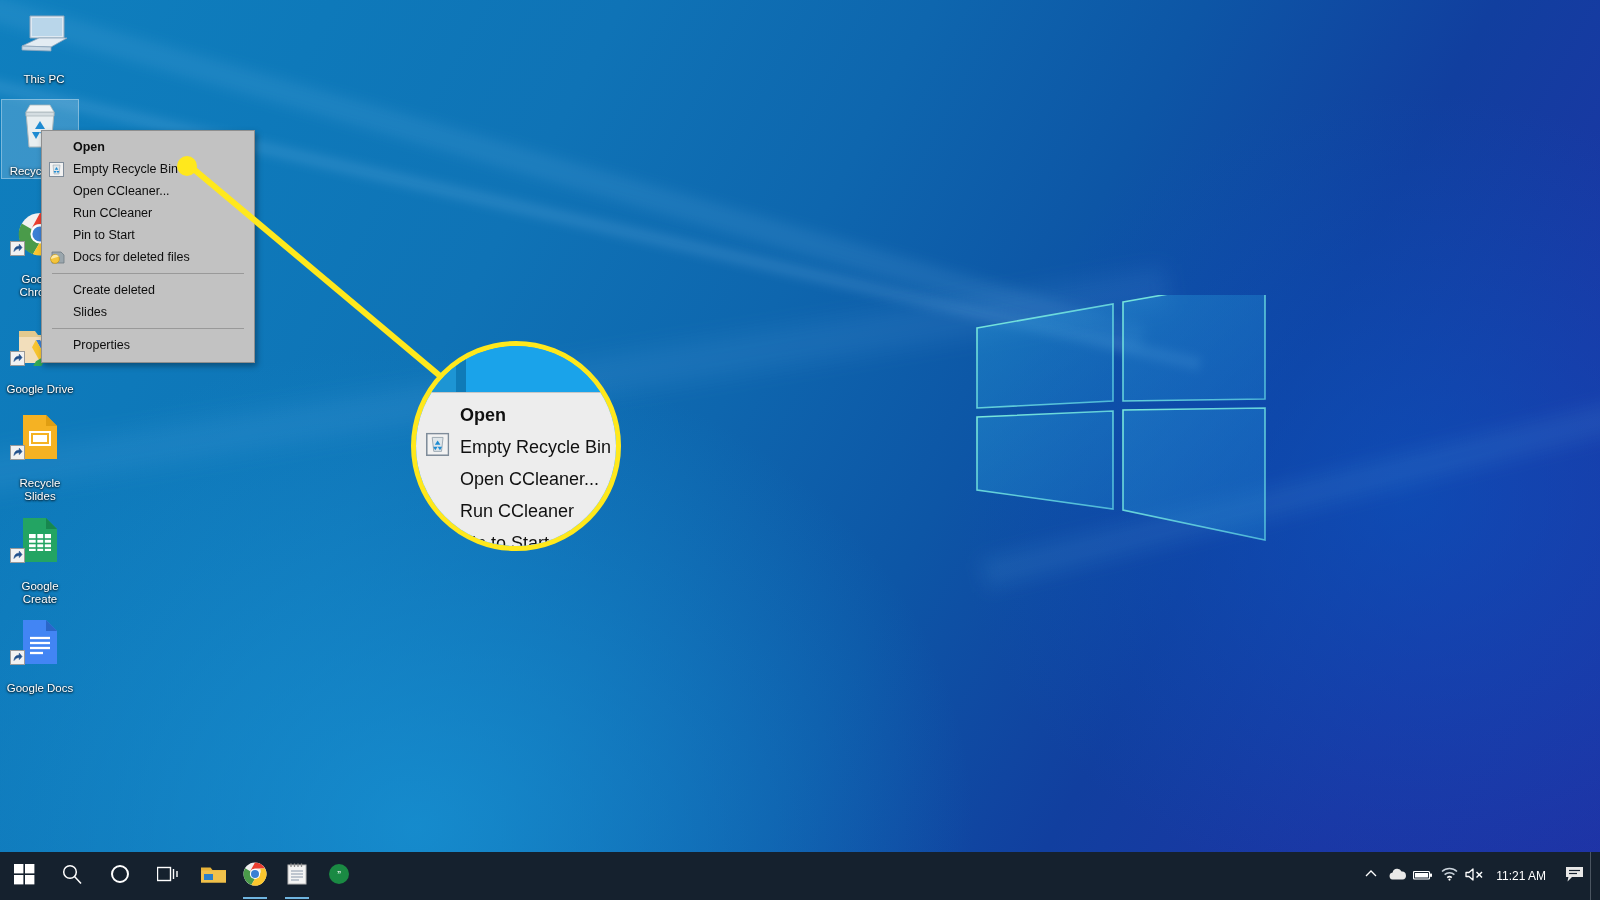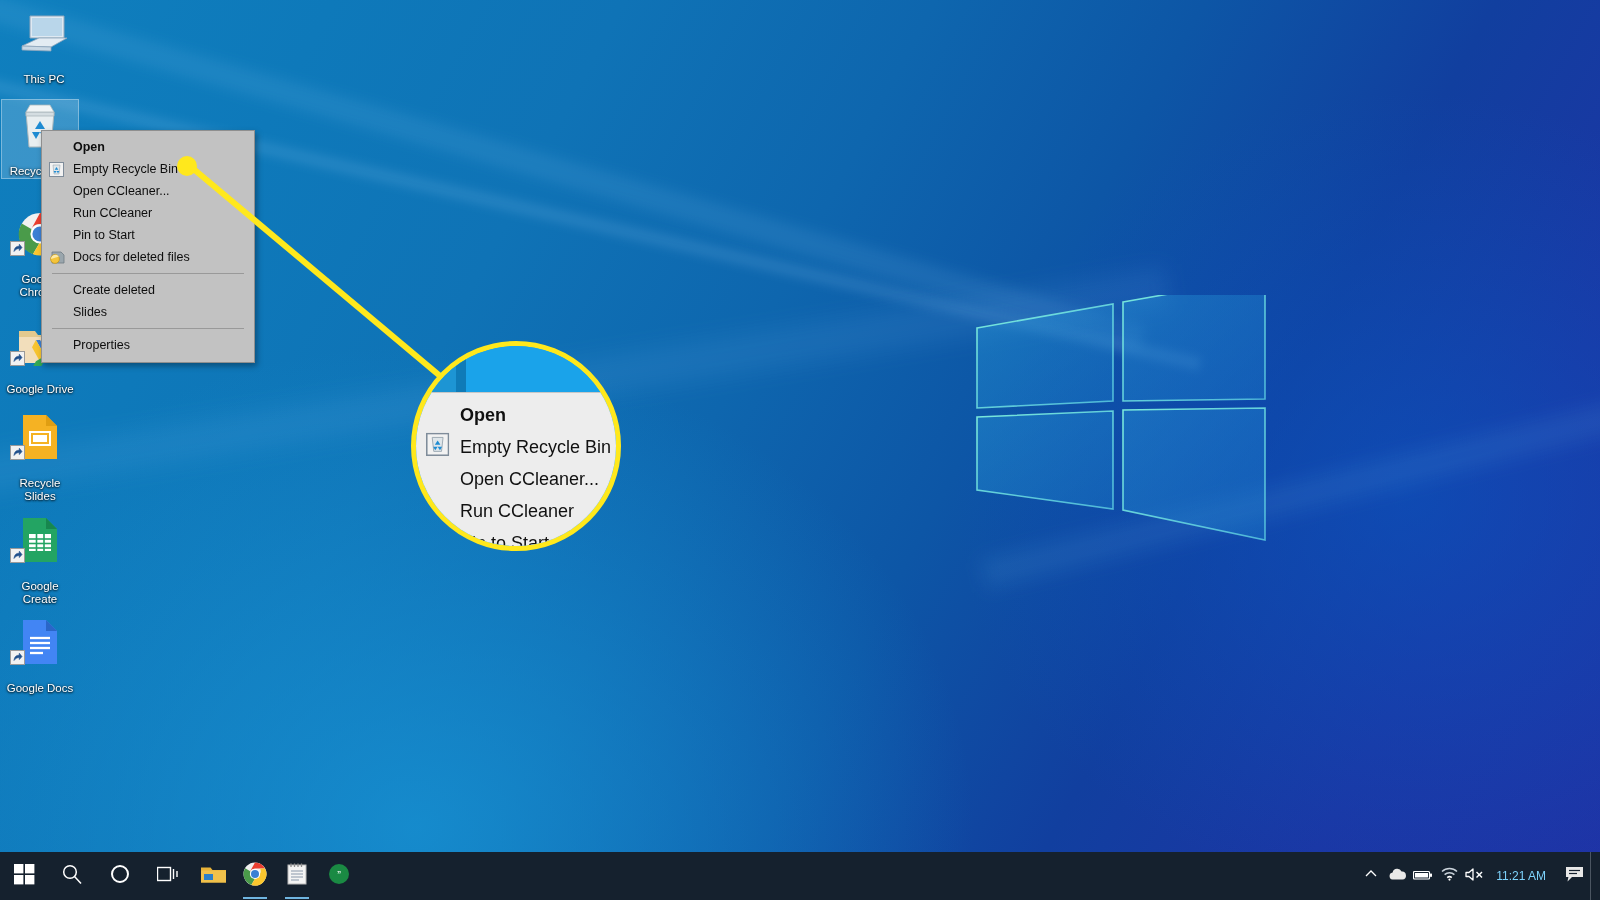--- a/index.html
+++ b/index.html
@@ -108,21 +108,21 @@
   .tb-btn{
     width:48px; height:48px; display:flex; align-items:center; justify-content:center;
     position:relative;
   }
   .tb-app{ width:42px; height:48px; display:flex; align-items:center; justify-content:center; position:relative; }
   .tb-app .runbar{ position:absolute; bottom:1px; left:9px; width:24px; height:2px; background:#6fb5e0; }
   #tb-spacer{ flex:1; }
   #tb-right{ display:flex; align-items:center; height:48px; padding-right:4px; }
   .tray-ico{ width:26px; height:48px; display:flex; align-items:center; justify-content:center; }
   #tb-clock{
-    color:#7dd3fc; font-size:12px; padding:0 12px 0 8px; height:48px;
+    color:#ffffff; font-size:12px; padding:0 12px 0 8px; height:48px;
     display:flex; align-items:center; white-space:nowrap;
   }
   #tb-action{ width:32px; height:48px; display:flex; align-items:center; justify-content:center; }
   #tb-showdesk{ width:6px; height:48px; border-left:1px solid #4a5561; }
 </style>
 </head>
 <body>
 
 <div id="wallpaper">
   <div class="ray" id="ray1"></div>

